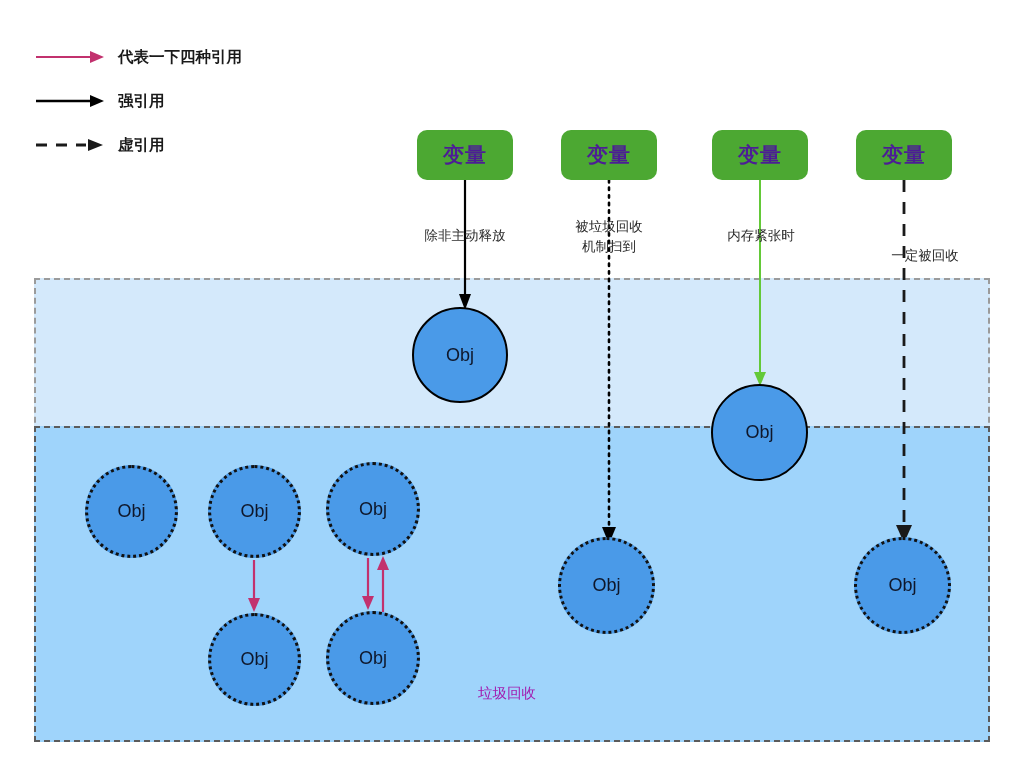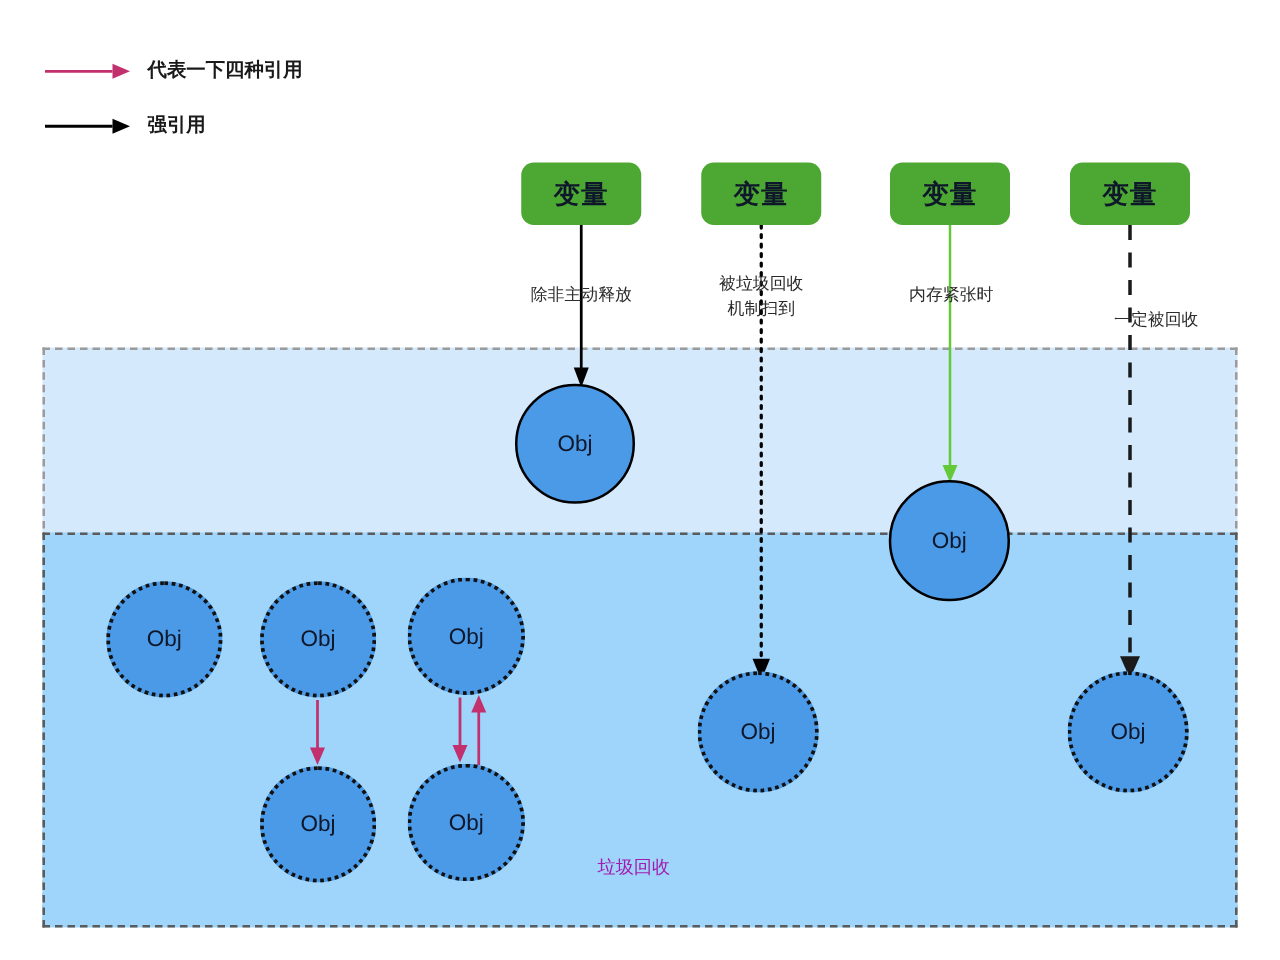--- a/index.html
+++ b/index.html
@@ -79,21 +79,21 @@
   
   .var-box {
     position: absolute;
     width: 96px;
     height: 50px;
     background: #4CA832;
     border-radius: 10px;
     display: flex;
     align-items: center;
     justify-content: center;
-    color: #0f172a;
+    color: #4c1d95;
     font-size: 21px;
     font-weight: bold;
     letter-spacing: 1px;
     z-index: 6;
   }
 
   
   .edge-caption {
     position: absolute;
     font-size: 13.5px;
@@ -146,20 +146,27 @@
     <div class="legend-row">
       <svg class="legend-sample" viewBox="0 0 72 22">
         <line x1="2" y1="11" x2="56" y2="11" stroke="#000000" stroke-width="2.4"></line>
         <polygon points="56,5 70,11 56,17" fill="#000000"></polygon>
       </svg>
       <span class="legend-label">强引用</span>
     </div>
 
 
 
+    <div class="legend-row">
+      <svg class="legend-sample" viewBox="0 0 72 22">
+        <line x1="2" y1="11" x2="52" y2="11" stroke="#1a1a1a" stroke-width="2.8" stroke-dasharray="11 9"></line>
+        <polygon points="54,5 69,11 54,17" fill="#1a1a1a"></polygon>
+      </svg>
+      <span class="legend-label">虚引用</span>
+    </div>
 
   </div>
 
   <div id="gc-container">
     <div id="gc-inner"></div>
   </div>
   <div id="gc-label">垃圾回收</div>
 
   <svg id="wires">
 

